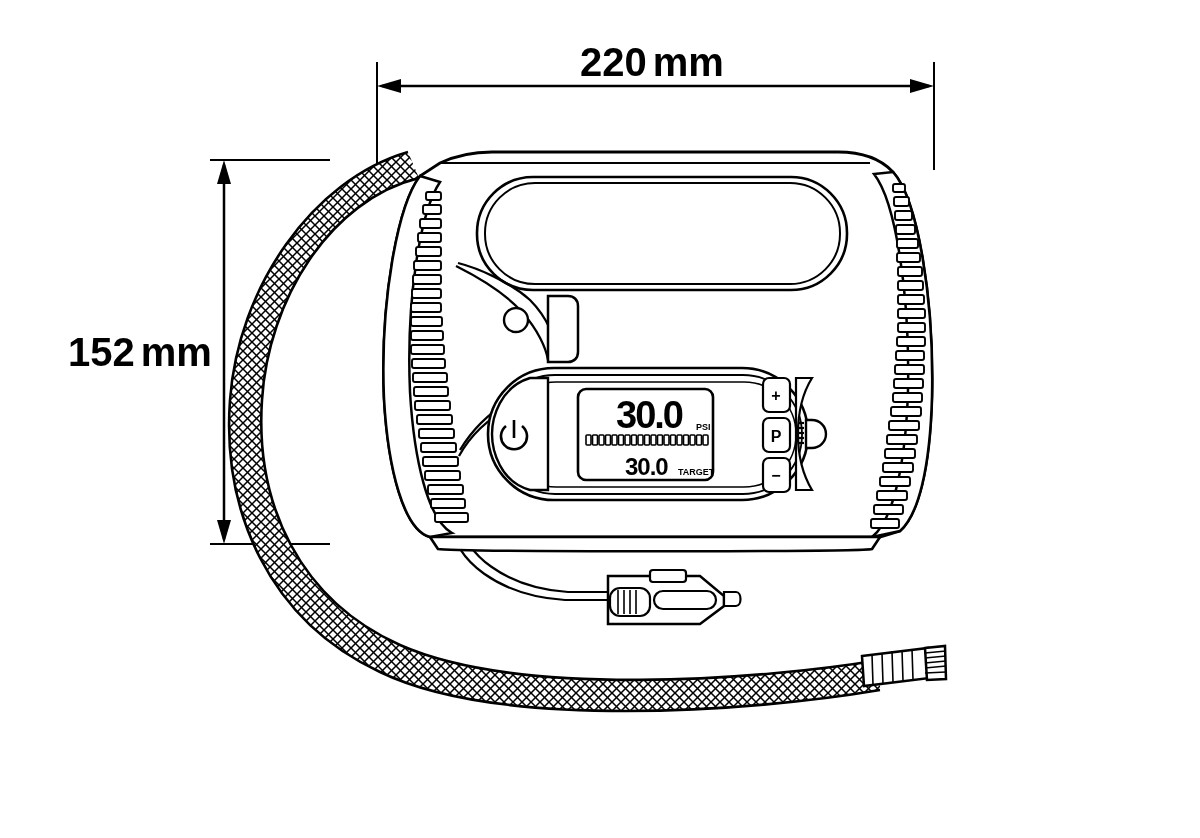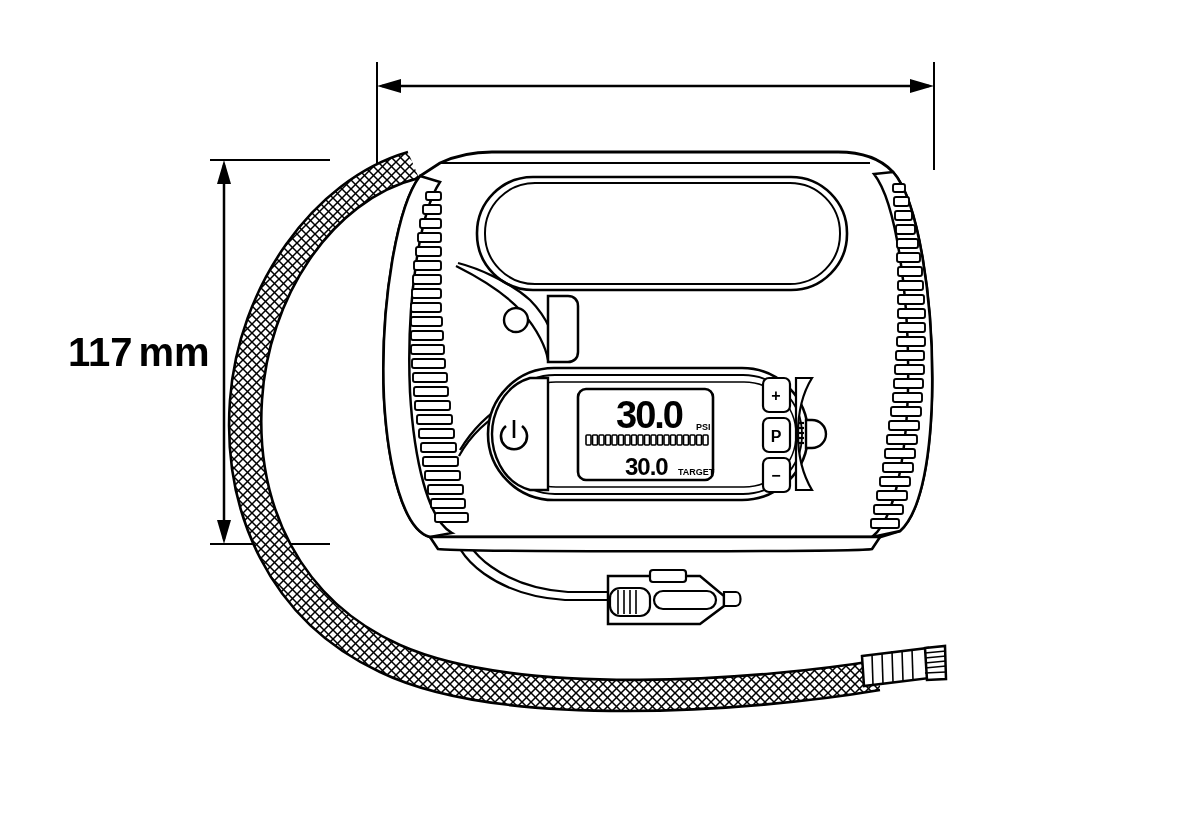--- a/index.html
+++ b/index.html
@@ -328,18 +328,21 @@
         </g>
       </g>
 
       <g fill="#fff" stroke="#000" stroke-width="2.6">
         <path d="M430,537 L 880,537 L 872,549 C 860,552 450,552 438,549 Z"></path>
       </g>
 
     </g>
   </svg>
 
+  <div class="dim-label" id="label-width">
+    <span>220</span><span class="unit">mm</span>
+  </div>
 
   <div class="dim-label" id="label-height">
-    <span>117</span><span class="unit">mm</span>
+    <span>152</span><span class="unit">mm</span>
   </div>
 
 </div>
 
 </body></html>

